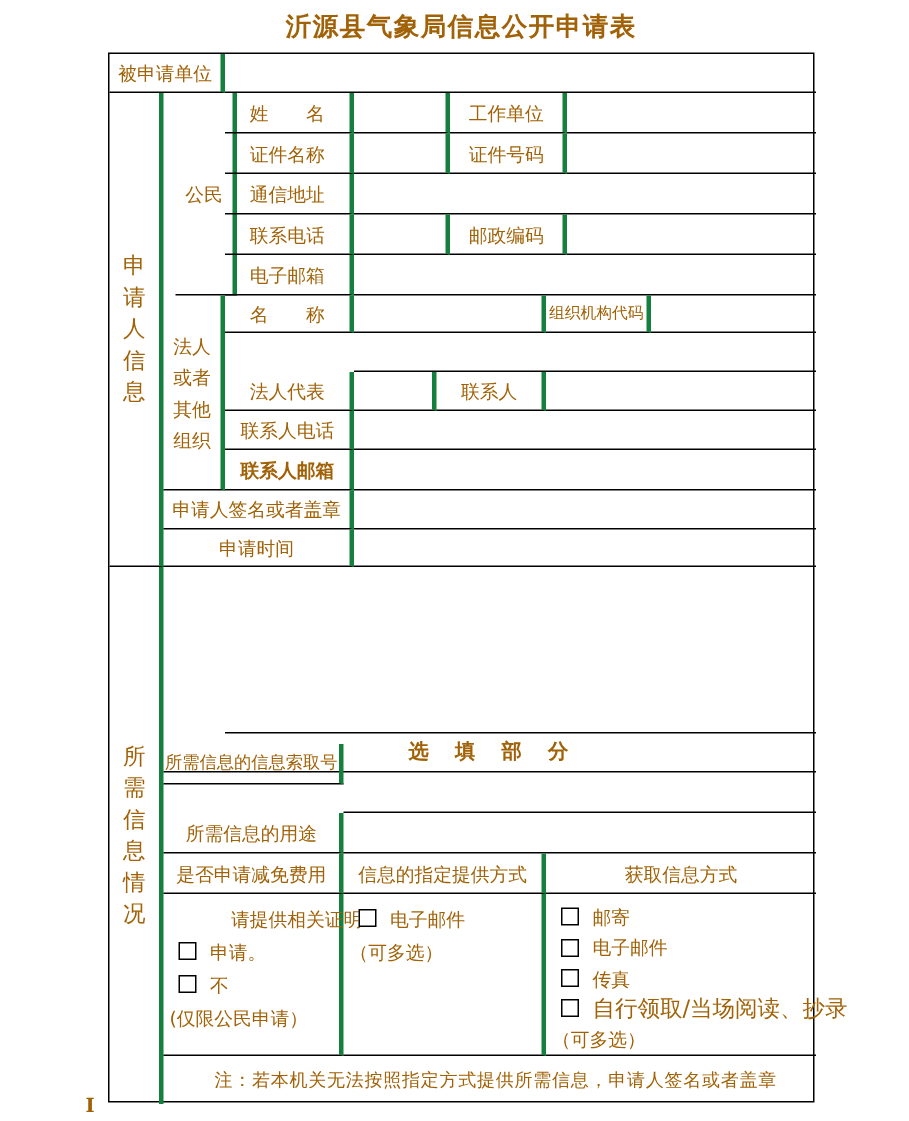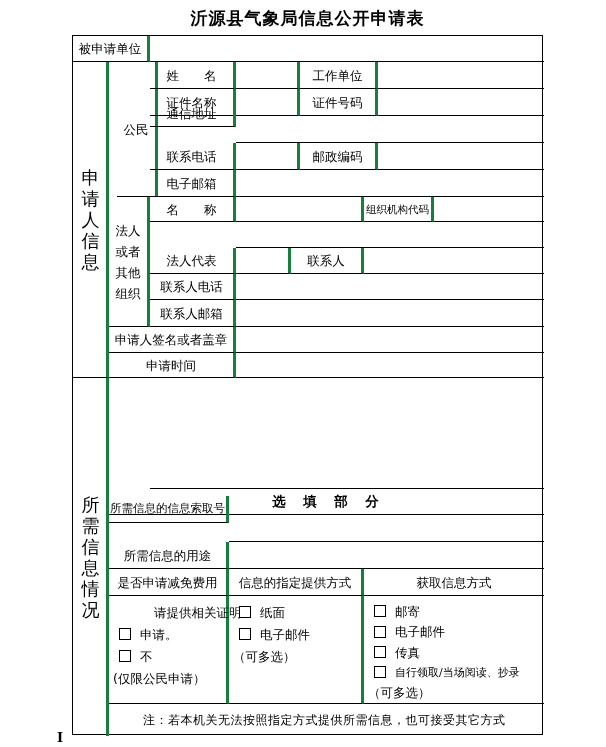--- a/index.html
+++ b/index.html
@@ -1,49 +1,49 @@
 <!DOCTYPE html>
 <html><head>
 <meta charset="utf-8">
 <style>
   html,body{margin:0;padding:0;background:#fff;}
   .page{
     position:relative;width:606px;height:747px;background:#ffffff;
-    font-family:"DejaVu Sans",sans-serif;color:#000000;overflow:hidden;
+    font-family:"DejaVu Sans",sans-serif;color:#a16207;overflow:hidden;
   }
   .form-title{
     position:absolute;left:72px;top:6px;width:471px;height:24px;
     text-align:center;font-size:17px;font-weight:bold;letter-spacing:1px;
     line-height:24px;
   }
   .tbl{
     position:absolute;left:72px;top:35px;width:471px;height:700px;
     border:1px solid #000;box-sizing:border-box;
   }
   .cell{
     position:absolute;box-sizing:border-box;
     border-right:3px solid #15803d;border-bottom:1px solid #000;
     display:flex;align-items:center;justify-content:center;
     font-size:12.5px;text-align:center;line-height:1.2;
   }
   .er{border-right:none;}
   .eb{border-bottom:none;}
   .vtext{display:inline-block;width:16px;word-break:break-all;
-    line-height:21px;font-size:18px;text-align:center;}
+    line-height:21px;font-size:15px;text-align:center;}
   .wrap2{display:inline-block;width:30px;word-break:break-all;
     line-height:21px;font-size:12.5px;text-align:center;}
   .smallfont{font-size:10.5px;}
   .tightfont{font-size:11.5px;}
   .boldrow{font-weight:bold;font-size:13.5px;letter-spacing:2px;}
   .optcell{flex-direction:column;align-items:stretch;justify-content:flex-start;
     padding:5px 2px 0 10px;text-align:left;}
   .optline{display:flex;align-items:center;height:22px;white-space:nowrap;}
   .optline.indent{padding-left:35px;}
   .optline.paren{margin-left:-6px;}
-  .optline.sm{font-size:11px;}
+  .optline.sm{font-size:15px;}
   .cb{width:10px;height:10px;border:1px solid #000;background:#fff;
     display:inline-block;flex:none;margin-right:9px;}
   .notecell{justify-content:flex-start;padding-left:34px;font-size:12px;
     text-align:left;letter-spacing:0.5px;}
   .cursor-mark{
     position:absolute;left:57px;top:730px;font-family:"DejaVu Serif",serif;
     font-size:13px;font-weight:bold;
   }
 </style>
 </head>
@@ -67,21 +67,21 @@
     <div class="cell" style="left:77px;top:26px;width:86px;height:27px;">姓　　名</div>
     <div class="cell" style="left:163px;top:26px;width:64px;height:27px;"></div>
     <div class="cell" style="left:227px;top:26px;width:78px;height:27px;">工作单位</div>
     <div class="cell er" style="left:305px;top:26px;width:166px;height:27px;"></div>
 
     <div class="cell" style="left:77px;top:53px;width:86px;height:27px;">证件名称</div>
     <div class="cell" style="left:163px;top:53px;width:64px;height:27px;"></div>
     <div class="cell" style="left:227px;top:53px;width:78px;height:27px;">证件号码</div>
     <div class="cell er" style="left:305px;top:53px;width:166px;height:27px;"></div>
 
-    <div class="cell" style="left:77px;top:64px;width:86px;height:27px;">通信地址</div>
+    <div class="cell" style="left:77px;top:80px;width:86px;height:27px;">通信地址</div>
     <div class="cell er" style="left:163px;top:80px;width:308px;height:27px;"></div>
 
     <div class="cell" style="left:77px;top:107px;width:86px;height:27px;">联系电话</div>
     <div class="cell" style="left:163px;top:107px;width:64px;height:27px;"></div>
     <div class="cell" style="left:227px;top:107px;width:78px;height:27px;">邮政编码</div>
     <div class="cell er" style="left:305px;top:107px;width:166px;height:27px;"></div>
 
     <div class="cell" style="left:77px;top:134px;width:86px;height:27px;">电子邮箱</div>
     <div class="cell er" style="left:163px;top:134px;width:308px;height:27px;"></div>
 
@@ -97,21 +97,21 @@
     <div class="cell er" style="left:163px;top:186px;width:308px;height:26px;"></div>
 
     <div class="cell" style="left:77px;top:212px;width:86px;height:26px;">法人代表</div>
     <div class="cell" style="left:163px;top:212px;width:55px;height:26px;"></div>
     <div class="cell" style="left:218px;top:212px;width:73px;height:26px;">联系人</div>
     <div class="cell er" style="left:291px;top:212px;width:180px;height:26px;"></div>
 
     <div class="cell" style="left:77px;top:238px;width:86px;height:26px;">联系人电话</div>
     <div class="cell er" style="left:163px;top:238px;width:308px;height:26px;"></div>
 
-    <div class="cell" style="left:77px;top:264px;width:86px;height:27px;">联系人邮箱</div>
+    <div class="cell" style="left:77px;top:264px;width:86px;height:27px;font-weight:bold;">联系人邮箱</div>
     <div class="cell er" style="left:163px;top:264px;width:308px;height:27px;"></div>
 
     <div class="cell" style="left:36px;top:291px;width:127px;height:26px;">申请人签名或者盖章</div>
     <div class="cell er" style="left:163px;top:291px;width:308px;height:26px;"></div>
 
     <div class="cell" style="left:36px;top:317px;width:127px;height:25px;">申请时间</div>
     <div class="cell er" style="left:163px;top:317px;width:308px;height:25px;"></div>
 
     <div class="cell eb" style="left:0;top:342px;width:36px;height:358px;">
         <span class="vtext">所需信息情况</span>
@@ -144,24 +144,20 @@
           <span>不</span>
         </div>
       <div class="optline paren">
           <span>(仅限公民申请）</span>
         </div>
     </div>
 
     <div class="cell optcell" style="left:156px;top:560px;width:135px;height:108px;">
       <div class="optline">
           <span class="cb"></span>
-          <span>纸面</span>
-        </div>
-      <div class="optline">
-          <span class="cb"></span>
           <span>电子邮件</span>
         </div>
       <div class="optline paren">
           <span>（可多选）</span>
         </div>
     </div>
 
     <div class="cell optcell er" style="left:291px;top:560px;width:180px;height:108px;">
       <div class="optline">
           <span class="cb"></span>
@@ -177,19 +173,19 @@
         </div>
       <div class="optline sm">
           <span class="cb"></span>
           <span>自行领取/当场阅读、抄录</span>
         </div>
       <div class="optline paren">
           <span>（可多选）</span>
         </div>
     </div>
 
-    <div class="cell er eb notecell" style="left:36px;top:668px;width:435px;height:32px;">注：若本机关无法按照指定方式提供所需信息，也可接受其它方式</div>
+    <div class="cell er eb notecell" style="left:36px;top:668px;width:435px;height:32px;">注：若本机关无法按照指定方式提供所需信息，申请人签名或者盖章</div>
 
   </div>
 
   <div class="cursor-mark">I</div>
 
 </div>
 
 </body></html>

